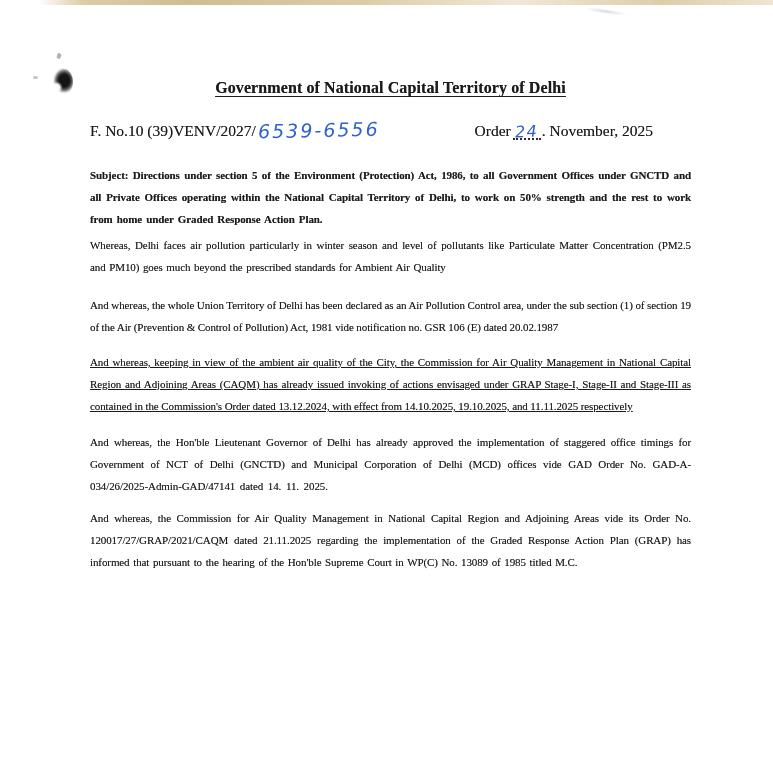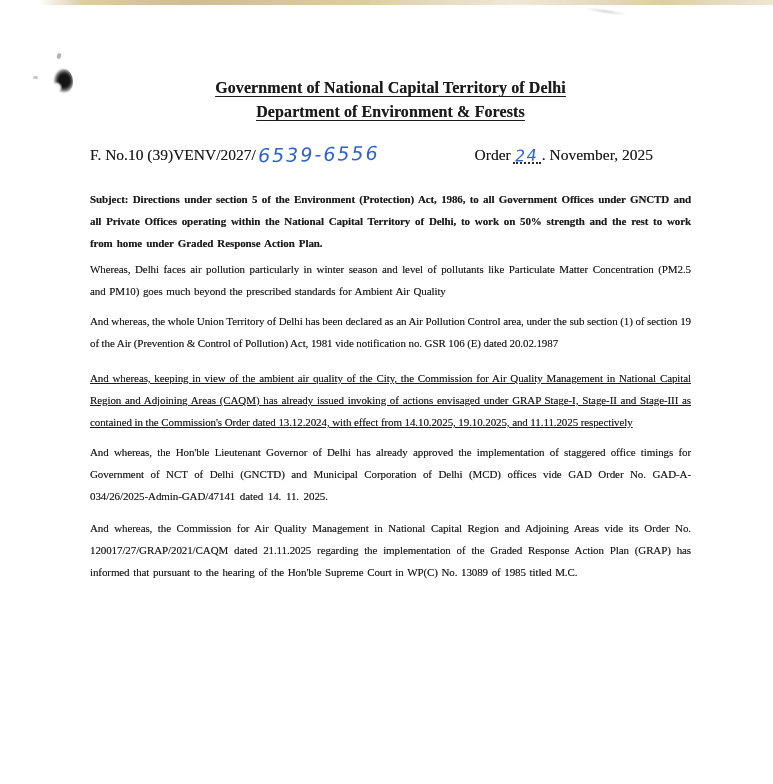--- a/index.html
+++ b/index.html
@@ -141,41 +141,40 @@
     line-height: 22px;
     letter-spacing: -0.1px;
     text-shadow: 0 0 0.5px rgba(0,0,0,0.5);
   }
   .subject {
     margin-top: 21px;
     font-weight: bold;
     word-spacing: 1.5px;
   }
   .p1 { margin-top: 4px; word-spacing: 1px; }
-  .p2 { margin-top: 8px; }
+  .p2 { margin-top: 16px; }
   .p3 { margin-top: 13px; text-decoration: underline; }
-  .p4 { margin-top: 8px; word-spacing: 2px; }
+  .p4 { margin-top: 14px; word-spacing: 2px; }
   .p5 { margin-top: 10px; word-spacing: 1px; }
 </style>
 </head>
 <body>
 
 <div class="scan">
 
   <div class="artifact-top"></div>
   <div class="smudge"></div>
   <div class="blot"></div>
   <div class="speck s1"></div>
   <div class="speck s2"></div>
 
   <div class="content">
 
     <div class="doc-header">
       <div class="h-line">Government of National Capital Territory of Delhi</div>
-      <div class="h-line">Department of Environment &amp; Forests</div>
     </div>
 
     <div class="refrow">
       <div class="fileno"><span>F. No.10 (39)VENV/2027/</span><span class="hw">6539-6556</span></div>
       <div class="dateline"><span>Order</span><span class="dots"><span class="hw hw-date">24</span></span><span>. November, 2025</span></div>
     </div>
 
     <p class="para subject">Subject: Directions under section 5 of the Environment (Protection) Act, 1986, to all Government Offices under GNCTD and all Private Offices operating within the National Capital Territory of Delhi, to work on 50% strength and the rest to work from home under Graded Response Action Plan.</p>
     <p class="para p1">Whereas, Delhi faces air pollution particularly in winter season and level of pollutants like Particulate Matter Concentration (PM2.5 and PM10) goes much beyond the prescribed standards for Ambient Air Quality</p>
     <p class="para p2">And whereas, the whole Union Territory of Delhi has been declared as an Air Pollution Control area, under the sub section (1) of section 19 of the Air (Prevention &amp; Control of Pollution) Act, 1981 vide notification no. GSR 106 (E) dated 20.02.1987</p>

